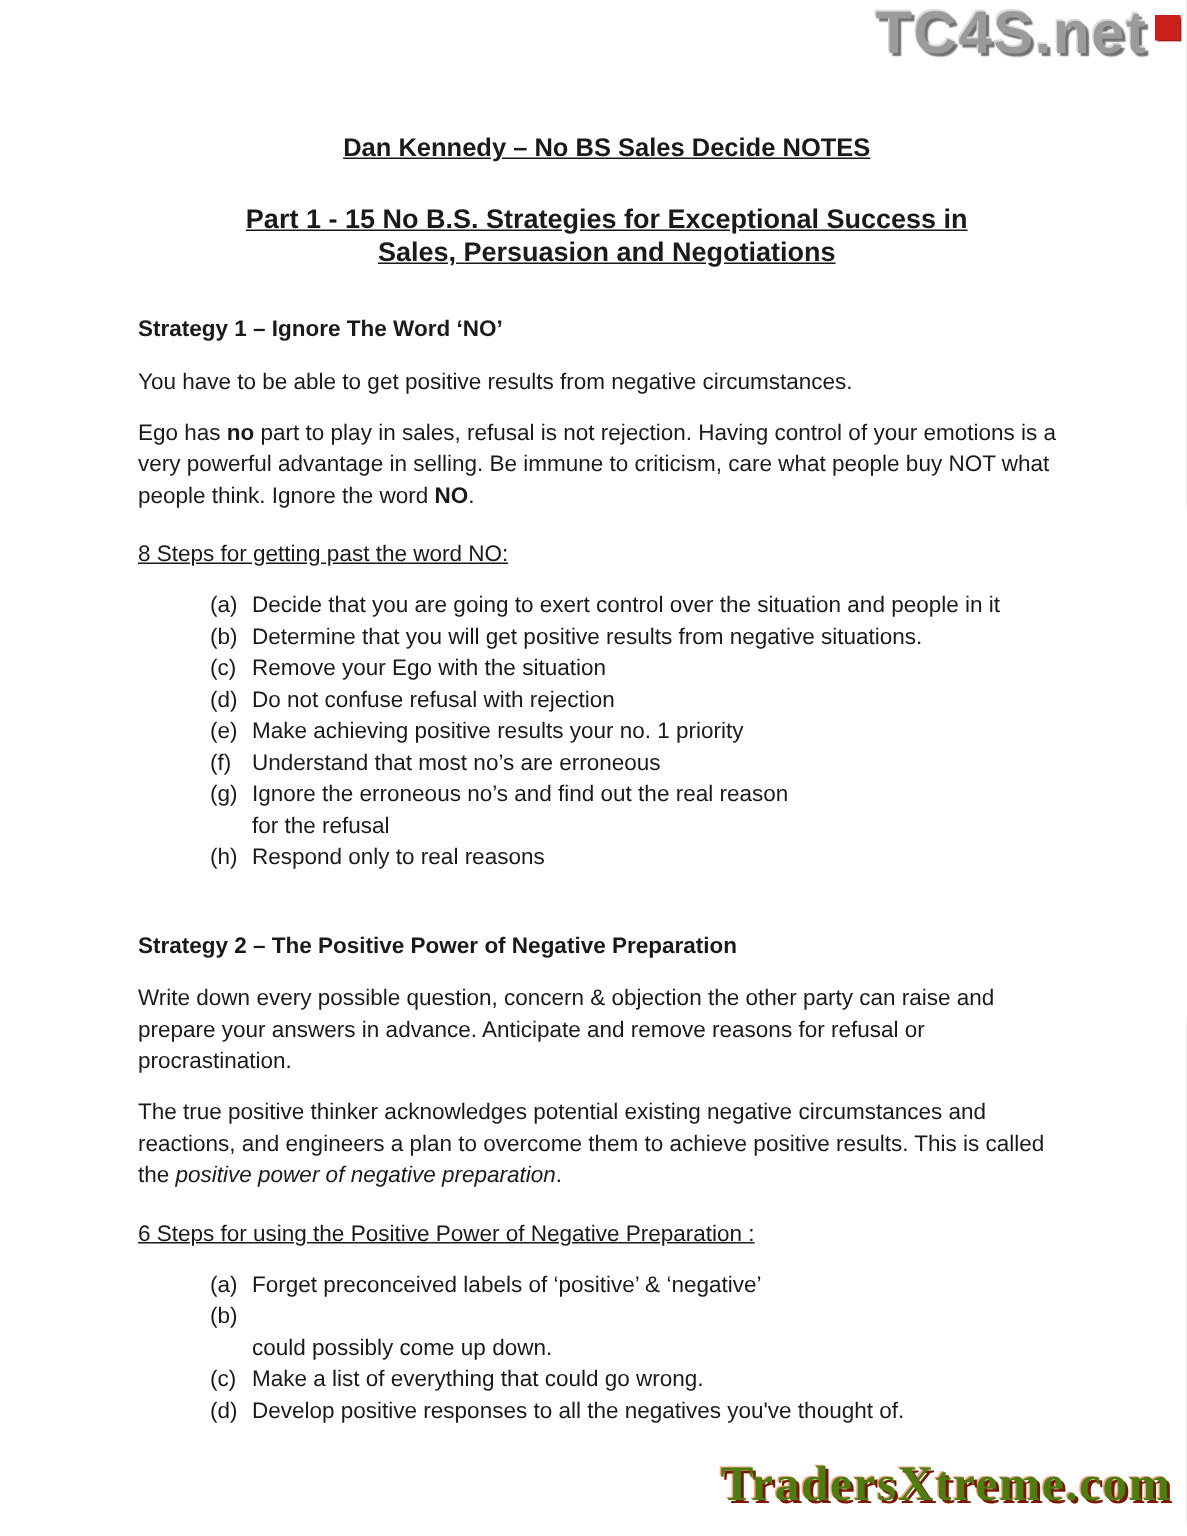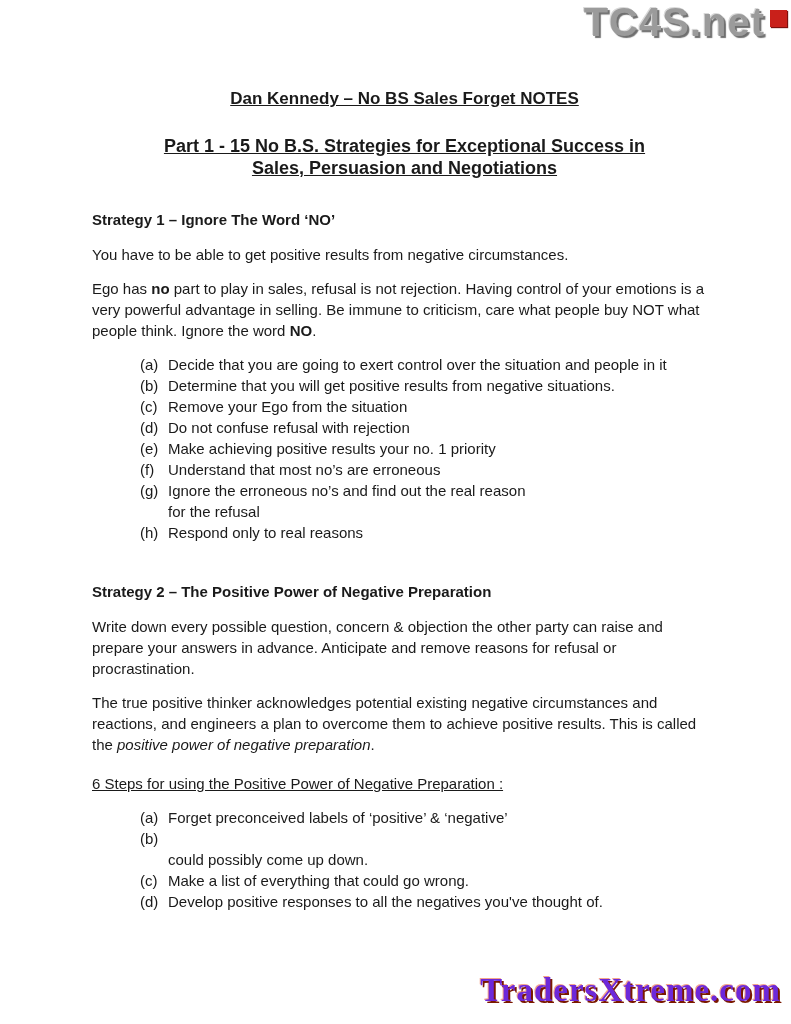--- a/index.html
+++ b/index.html
@@ -92,63 +92,64 @@
       -2px  2px 0 #ffffff, 2px  2px 0 #ffffff,
       5px 5px 2px #7e0e0e;
     user-select:none;
     white-space:nowrap;
   }
   .wm-bottom{
     position:absolute;
     top:972px;right:10px;
     font-size:33px;
     font-weight:bold;
-    color:#6d28d9;
+    color:#4d7c0f;
     font-family:"Liberation Serif", serif;
     text-shadow:2px 2px 0 #7a1800, -1px -1px 0 #f3a58d;
     letter-spacing:1px;
     user-select:none;
   }
 </style>
 </head>
 <body>
 
 <div class="page">
 
   <div class="wm-top">TC4S.net</div>
   <div class="wm-red-square"></div>
 
   <div class="content">
 
-    <div class="doc-title">Dan Kennedy – No BS Sales Forget NOTES</div>
+    <div class="doc-title">Dan Kennedy – No BS Sales Decide NOTES</div>
 
     <div class="doc-subtitle">
       <span>Part 1 - 15 No B.S. Strategies for Exceptional Success in</span><br>
       <span>Sales, Persuasion and Negotiations</span>
     </div>
 
     <div class="strategy-heading">Strategy 1 – Ignore The Word ‘NO’</div>
 
     <p class="para">You have to be able to get positive results from negative circumstances.</p>
 
     <p class="para"><span>Ego has </span><span class="b">no</span><span> part to play in sales, refusal is not rejection. Having control of your emotions is a very powerful advantage in selling. Be immune to criticism, care what people buy NOT what people think. Ignore the word </span><span class="b">NO</span><span>.</span></p>
 
+    <div class="steps-heading">8 Steps for getting past the word NO:</div>
 
     <div class="steps">
       <div class="step">
           <span class="step-label">(a)</span>
           <span class="step-text">Decide that you are going to exert control over the situation and people in it</span>
         </div>
       <div class="step">
           <span class="step-label">(b)</span>
           <span class="step-text">Determine that you will get positive results from negative situations.</span>
         </div>
       <div class="step">
           <span class="step-label">(c)</span>
-          <span class="step-text">Remove your Ego from the situation</span>
+          <span class="step-text">Remove your Ego with the situation</span>
         </div>
       <div class="step">
           <span class="step-label">(d)</span>
           <span class="step-text">Do not confuse refusal with rejection</span>
         </div>
       <div class="step">
           <span class="step-label">(e)</span>
           <span class="step-text">Make achieving positive results your no. 1 priority</span>
         </div>
       <div class="step">

